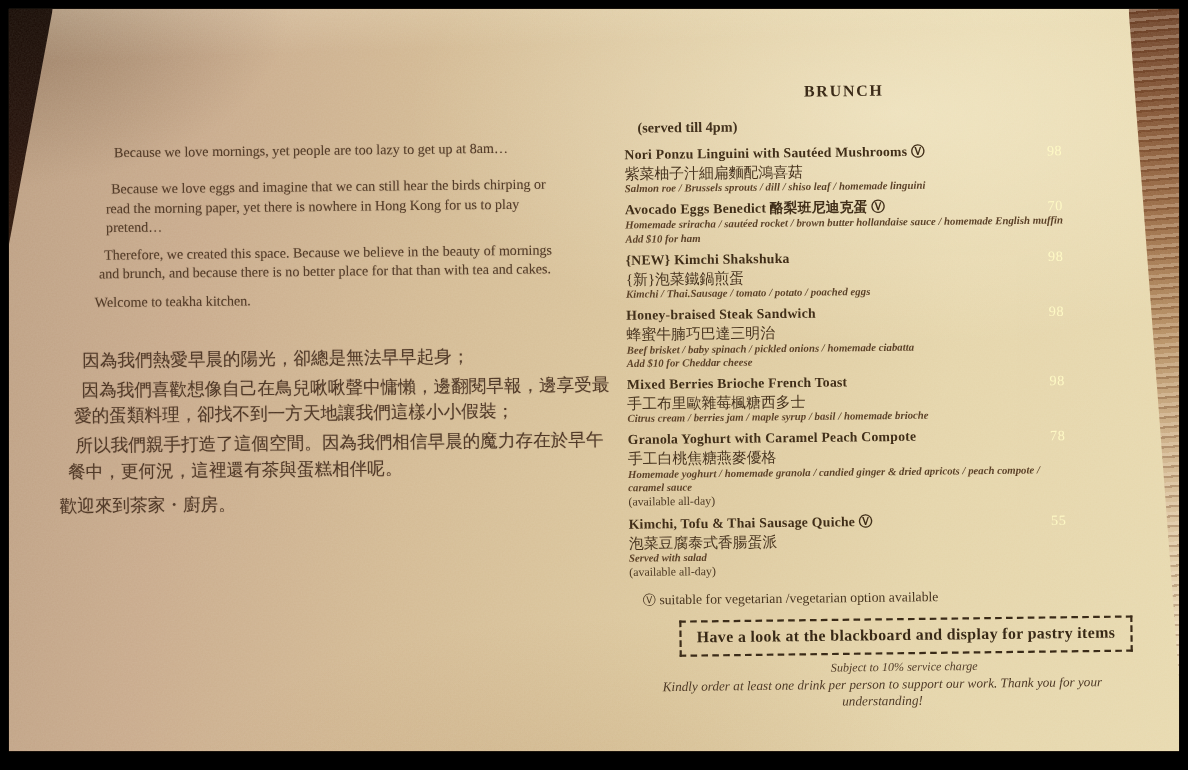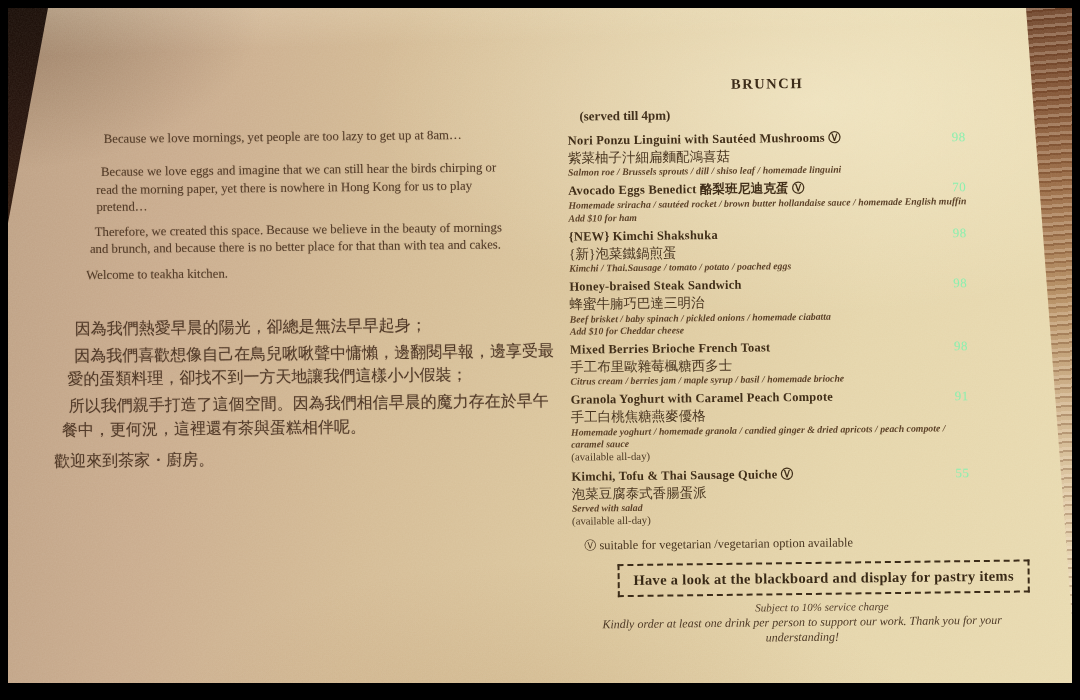--- a/index.html
+++ b/index.html
@@ -43,21 +43,21 @@
   
   .right-col{position:absolute;left:562px;top:56px;width:460px;}
   .brunch-heading{width:400px;text-align:center;font-weight:bold;font-size:14.5px;
     letter-spacing:1.6px;margin-top:14px;color:#33220f;}
   .served-note{font-weight:bold;font-size:13px;margin:14px 0 0 12px;color:#3a2813;}
   .items{margin-top:9px;width:400px;}
   .item{margin-bottom:5px;}
   .item-head{display:flex;justify-content:space-between;align-items:flex-start;}
   .item-name{font-weight:bold;font-size:12.5px;line-height:1.2;letter-spacing:.2px;
     max-width:352px;color:#38250f;}
-  .item-price{font-size:13px;color:#86efac;padding-right:2px;letter-spacing:.5px;}
+  .item-price{font-size:13px;color:#fef9c3;padding-right:2px;letter-spacing:.5px;}
   .item-zh{font-size:13.5px;line-height:1.2;margin-top:1px;color:#3f2b16;}
   .item-desc,.item-note{font-style:italic;font-weight:bold;font-size:9.8px;line-height:1.25;
     color:#54391f;max-width:400px;}
   .item-avail{font-size:10.8px;line-height:1.25;color:#44301a;}
   .veg-note{margin:10px 0 0 12px;font-size:12.5px;color:#3f2b16;}
   .veg-symbol{font-family:"DejaVu Sans",sans-serif;font-size:12px;}
   .blackboard-box{margin:10px 0 0 45px;width:398px;border:2px dashed #32220f;
     padding:6px 5px;text-align:center;font-weight:bold;font-size:14.5px;color:#2f1f0c;
     letter-spacing:.3px;}
   .service-note{margin:6px 0 0 45px;width:408px;text-align:center;font-style:italic;
@@ -141,21 +141,21 @@
               <div class="item-name">Mixed Berries Brioche French Toast</div>
               <div class="item-price">98</div>
             </div>
             <div class="item-zh">手工布里歐雜莓楓糖西多士</div>
             <div class="item-desc">Citrus cream / berries jam / maple syrup / basil / homemade brioche</div>
           </div>
 
           <div class="item">
             <div class="item-head">
               <div class="item-name">Granola Yoghurt with Caramel Peach Compote</div>
-              <div class="item-price">91</div>
+              <div class="item-price">78</div>
             </div>
             <div class="item-zh">手工白桃焦糖燕麥優格</div>
             <div class="item-desc">Homemade yoghurt / homemade granola / candied ginger &amp; dried apricots / peach compote / caramel sauce</div>
             <div class="item-avail">(available all-day)</div>
           </div>
 
           <div class="item">
             <div class="item-head">
               <div class="item-name">Kimchi, Tofu &amp; Thai Sausage Quiche Ⓥ</div>
               <div class="item-price">55</div>

